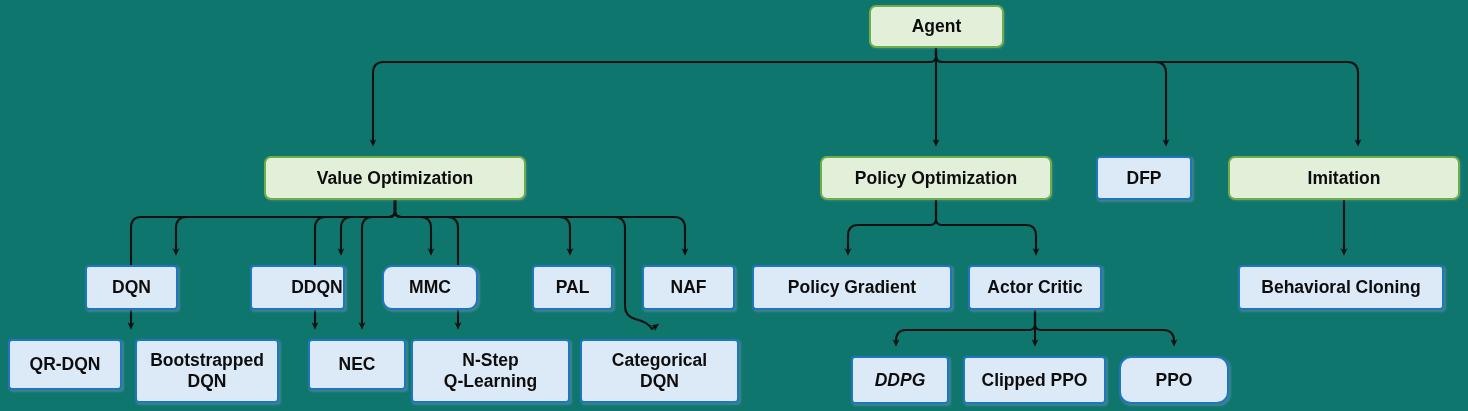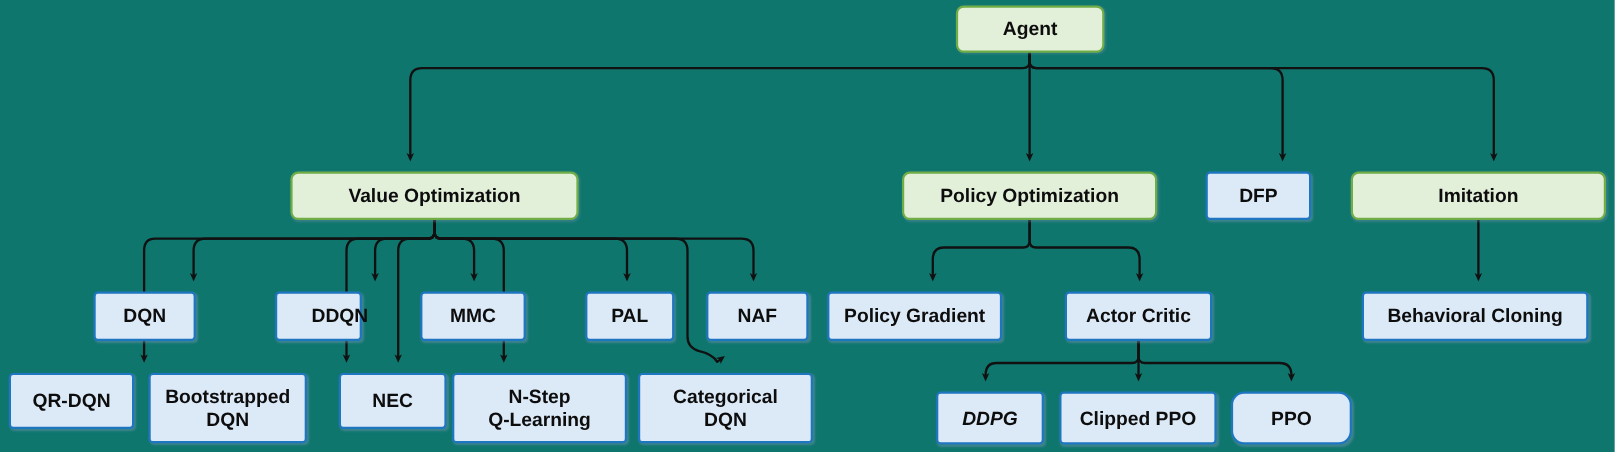--- a/index.html
+++ b/index.html
@@ -128,37 +128,37 @@
   </div>
 
   <div class="node node-green fs-17" style="left:1228px; top:156px; width:232px; height:44px;">
     <span class="node-label">Imitation</span>
   </div>
 
   <div class="node node-blue fs-17" style="left:85px; top:265px; width:93px; height:45px;">
     <span class="node-label">DQN</span>
   </div>
 
-  <div class="node node-blue fs-17" style="left:250px; top:265px; width:79px; height:45px;padding-left:39px;">
+  <div class="node node-blue fs-17" style="left:250px; top:265px; width:95px; height:45px;padding-left:39px;">
     <span class="node-label">DDQN</span>
   </div>
 
-  <div class="node node-blue fs-17" style="left:382px; top:265px; width:96px; height:45px;">
+  <div class="node node-blue fs-17" style="left:382px; top:265px; width:96px; height:45px;border-radius:10px;">
     <span class="node-label">MMC</span>
   </div>
 
   <div class="node node-blue fs-17" style="left:532px; top:265px; width:81px; height:45px;">
     <span class="node-label">PAL</span>
   </div>
 
   <div class="node node-blue fs-17" style="left:642px; top:265px; width:93px; height:45px;">
     <span class="node-label">NAF</span>
   </div>
 
-  <div class="node node-blue fs-17" style="left:752px; top:265px; width:159px; height:45px;">
+  <div class="node node-blue fs-17" style="left:752px; top:265px; width:200px; height:45px;">
     <span class="node-label">Policy Gradient</span>
   </div>
 
   <div class="node node-blue fs-17" style="left:968px; top:265px; width:134px; height:45px;">
     <span class="node-label">Actor Critic</span>
   </div>
 
   <div class="node node-blue fs-17" style="left:1238px; top:265px; width:206px; height:45px;">
     <span class="node-label">Behavioral Cloning</span>
   </div>

